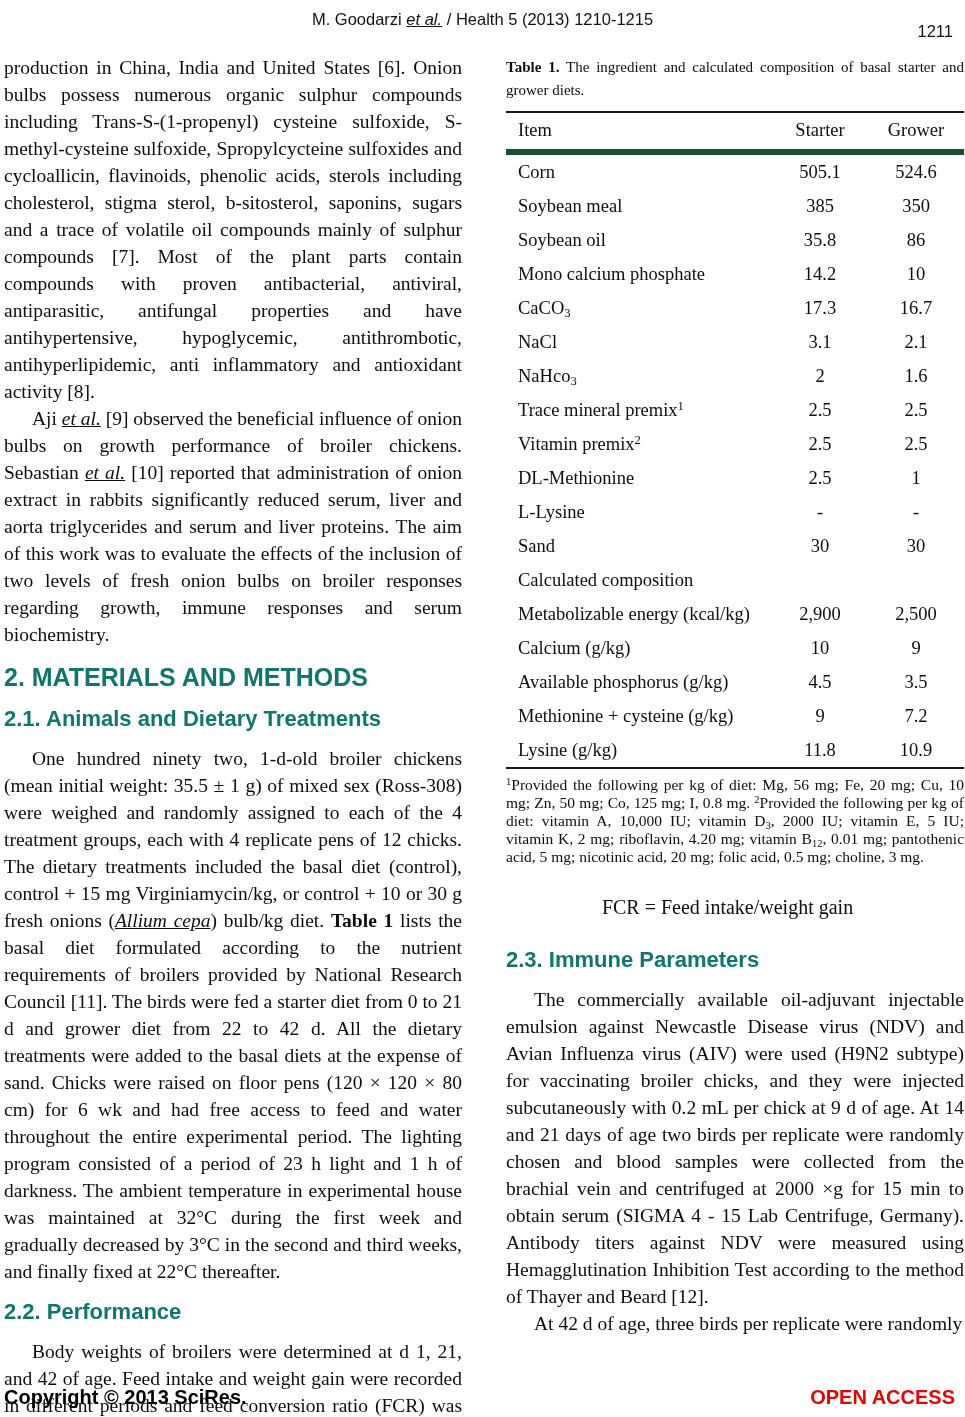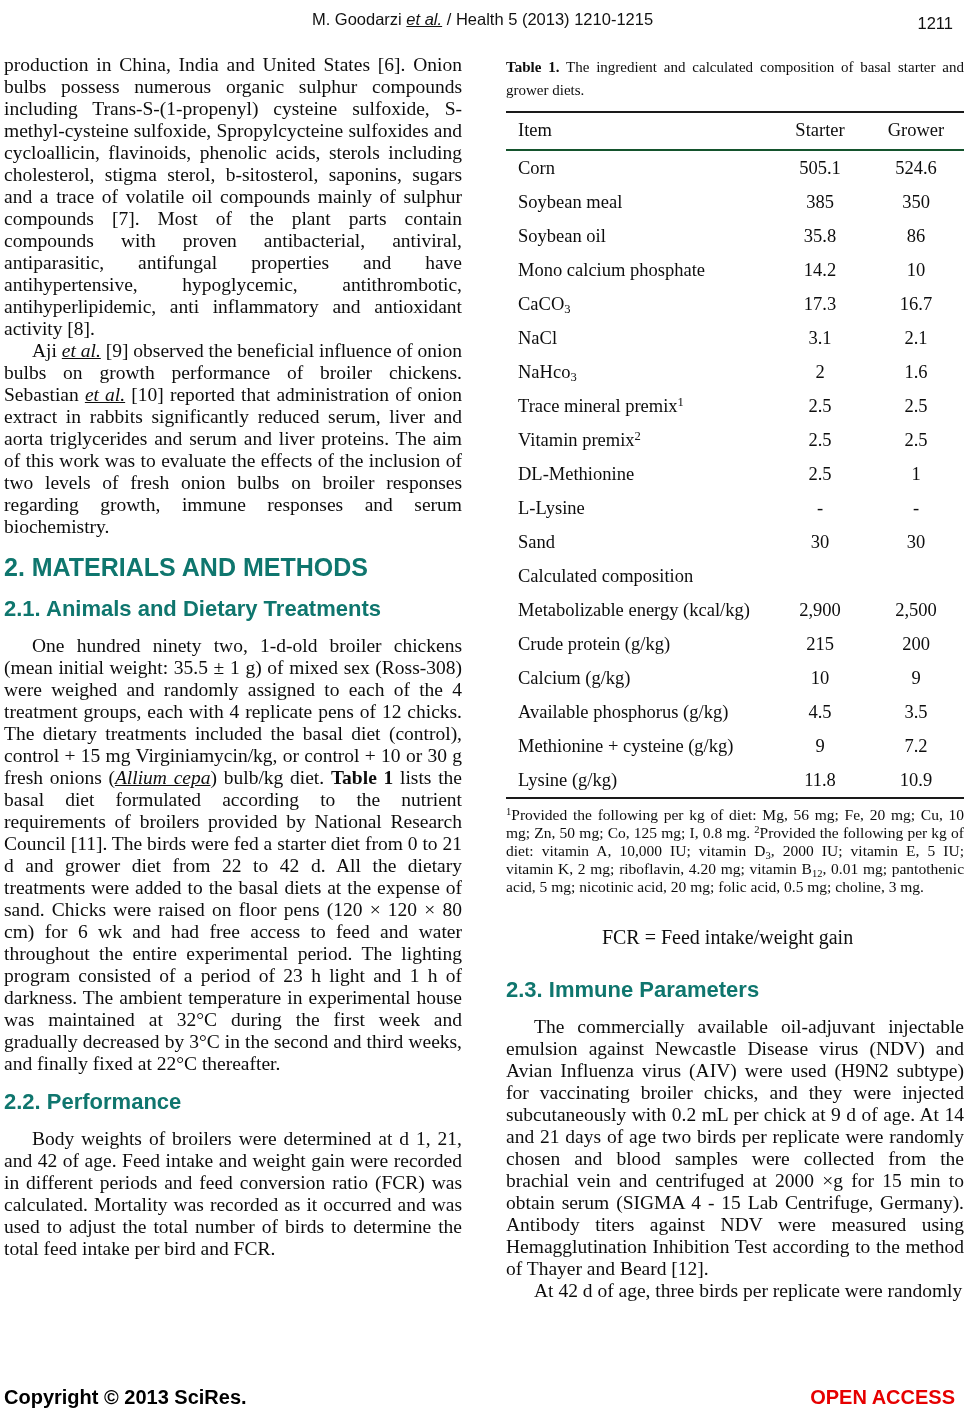--- a/index.html
+++ b/index.html
@@ -12,33 +12,33 @@
     font-family:"Liberation Serif", serif;
     overflow:hidden;
   }
   
   .running-head{
     position:absolute;top:10px;left:0;right:0;height:24px;
     font-family:"Liberation Sans", sans-serif;
     font-size:16.5px;color:#111;
   }
   .rh-center{text-align:center;}
-  .rh-page{position:absolute;right:12px;top:4px;}
+  .rh-page{position:absolute;right:12px;top:12px;}
 
   
   .columns{
     position:absolute;top:54px;left:4px;
     display:flex;gap:44px;
   }
   .col{width:458px;}
 
   p{margin:0;}
   .body{
     font-size:19.5px;
-    line-height:22px;
+    line-height:27px;
     color:#0d0d0d;
   }
   .just{text-align:justify;}
   .indent{text-indent:28px;}
 
   h1,h2{
     font-family:"Liberation Sans", sans-serif;
     color:#0f766e;
   }
   h1{font-size:25px;margin:15px 0 11px 0;letter-spacing:0;}
@@ -51,21 +51,21 @@
   }
   table{
     width:100%;
     border-collapse:collapse;
     border-top:2px solid #1a1a1a;
     border-bottom:2px solid #1a1a1a;
     font-size:18.5px;
   }
   th{
     font-weight:normal;
-    border-bottom:2px solid #14532d;
+    border-bottom:6px solid #14532d;
     padding:7px 0 8px 0;
     font-size:18.5px;
   }
   .th-item{text-align:left;padding-left:12px;}
   .th-val{text-align:center;width:96px;}
   td{height:34px;vertical-align:middle;padding:0;}
   td.item{padding-left:12px;text-align:left;}
   td.val{text-align:center;}
 
   .footnote{
@@ -187,25 +187,20 @@
               <td class="item"><span>Calculated composition</span></td>
               <td class="val"></td>
               <td class="val"></td>
             </tr>
             <tr>
               <td class="item"><span>Metabolizable energy (kcal/kg)</span></td>
               <td class="val">2,900</td>
               <td class="val">2,500</td>
             </tr>
             <tr>
-              <td class="item"><span>Crude protein (g/kg)</span></td>
-              <td class="val">215</td>
-              <td class="val">200</td>
-            </tr>
-            <tr>
               <td class="item"><span>Calcium (g/kg)</span></td>
               <td class="val">10</td>
               <td class="val">9</td>
             </tr>
             <tr>
               <td class="item"><span>Available phosphorus (g/kg)</span></td>
               <td class="val">4.5</td>
               <td class="val">3.5</td>
             </tr>
             <tr>

